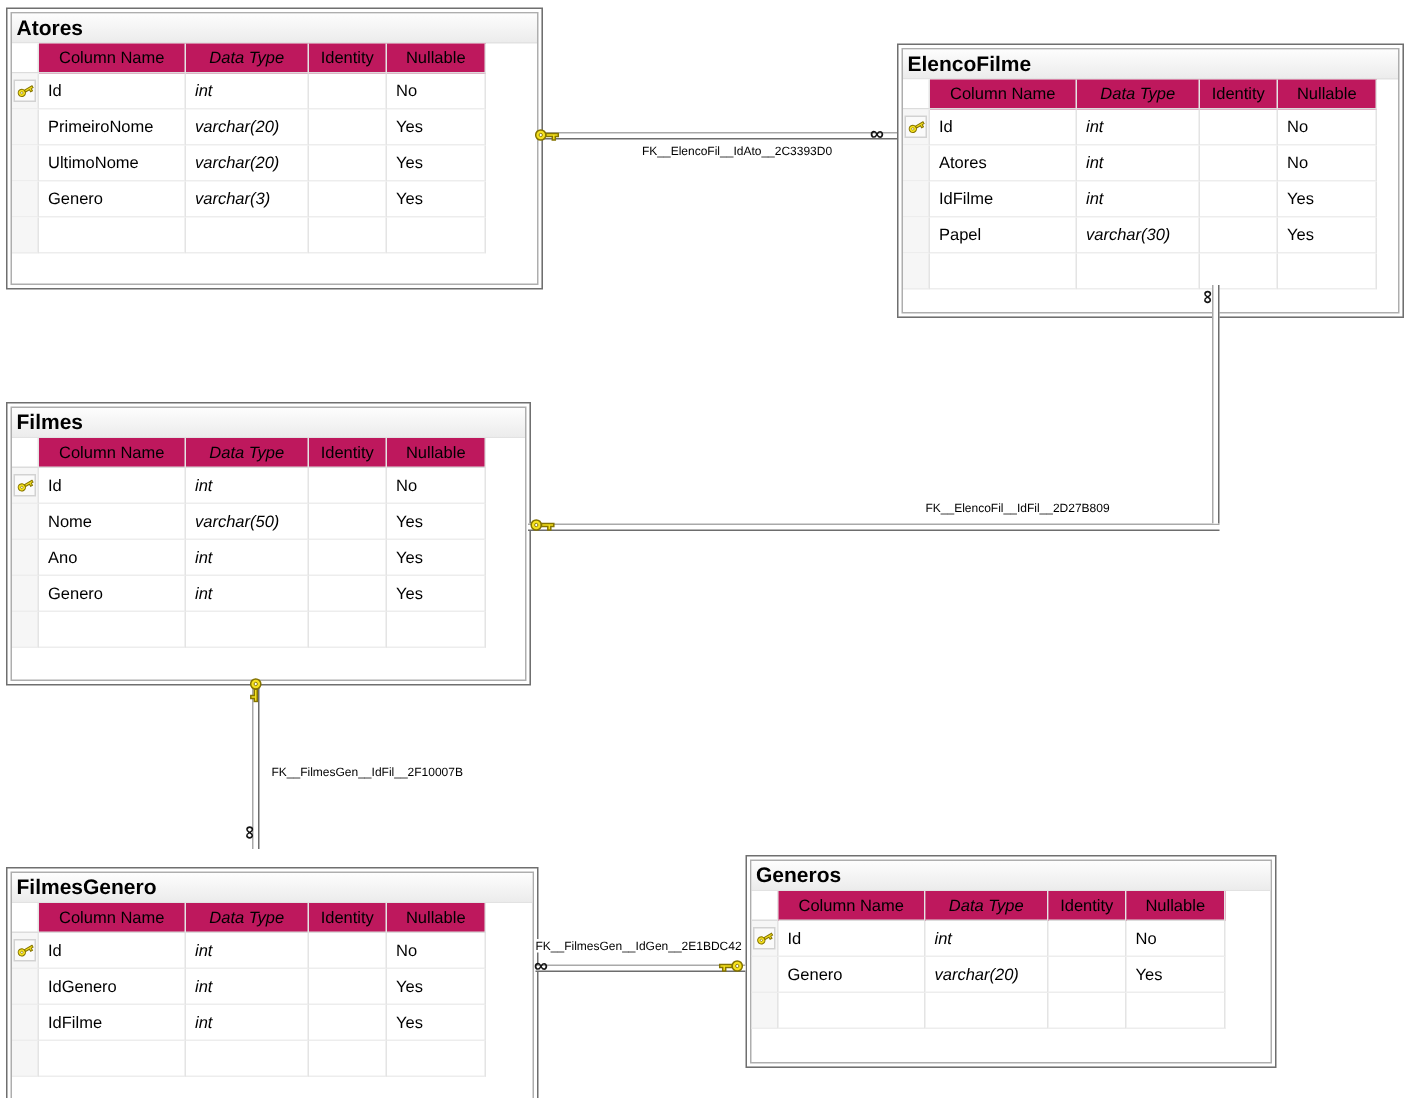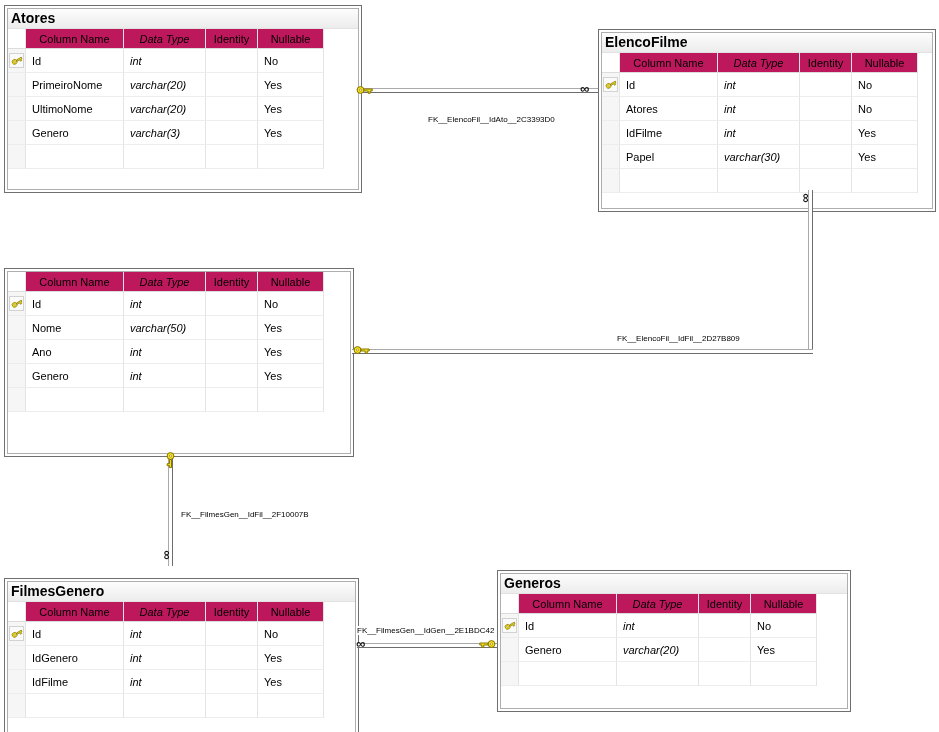--- a/index.html
+++ b/index.html
@@ -58,21 +58,21 @@
   .r1-key  { left:356px; top:84px; }
   .r1-many { left:580px; top:83px; }
   .r2-key  { left:353px; top:344px; }
   .r2-many { left:801px; top:192px; }
   .r3-key  { left:162px; top:454px; }
   .r3-many { left:162px; top:549px; }
   .r4-many { left:356px; top:638px; }
   .r4-key  { left:479px; top:638px; }
 
   .fk-label { position:absolute; font-size:8px; letter-spacing:0; color:#000; white-space:nowrap; background:#fff; padding:0 1px; }
-  .l1 { left:427px; top:96px;margin-top:19px; }
+  .l1 { left:427px; top:96px; }
   .l2 { left:616px; top:334px; }
   .l3 { left:180px; top:510px; }
   .l4 { left:356px; top:626px; }
 
   
   .t-atores  { left:4px;   top:5px;   width:356px; height:186px; }
   .t-elenco  { left:598px; top:9px;   width:336px; height:181px;margin-top:20px; }
   .t-filmes  { left:4px;   top:268px; width:348px; height:187px; }
   .t-fgen    { left:4px;   top:566px; width:353px; height:161px;margin-top:12px; }
   .t-generos { left:497px; top:570px; width:352px; height:140px; }
@@ -201,20 +201,23 @@
             <div class="c c2"></div>
             <div class="c c3"></div>
             <div class="c c4"></div>
           </div>
         </div>
     </div>
   </div>
 
   <div class="table-node t-filmes">
     <div class="table-inner">
+      <div class="table-title">
+        <span>Filmes</span>
+      </div>
       <div class="grid">
           <div class="g-row head">
             <div class="c c0"></div>
             <div class="c c1">Column Name</div>
             <div class="c c2">Data Type</div>
             <div class="c c3">Identity</div>
             <div class="c c4">Nullable</div>
           </div>
           <div class="g-row">
             <div class="c c0">

